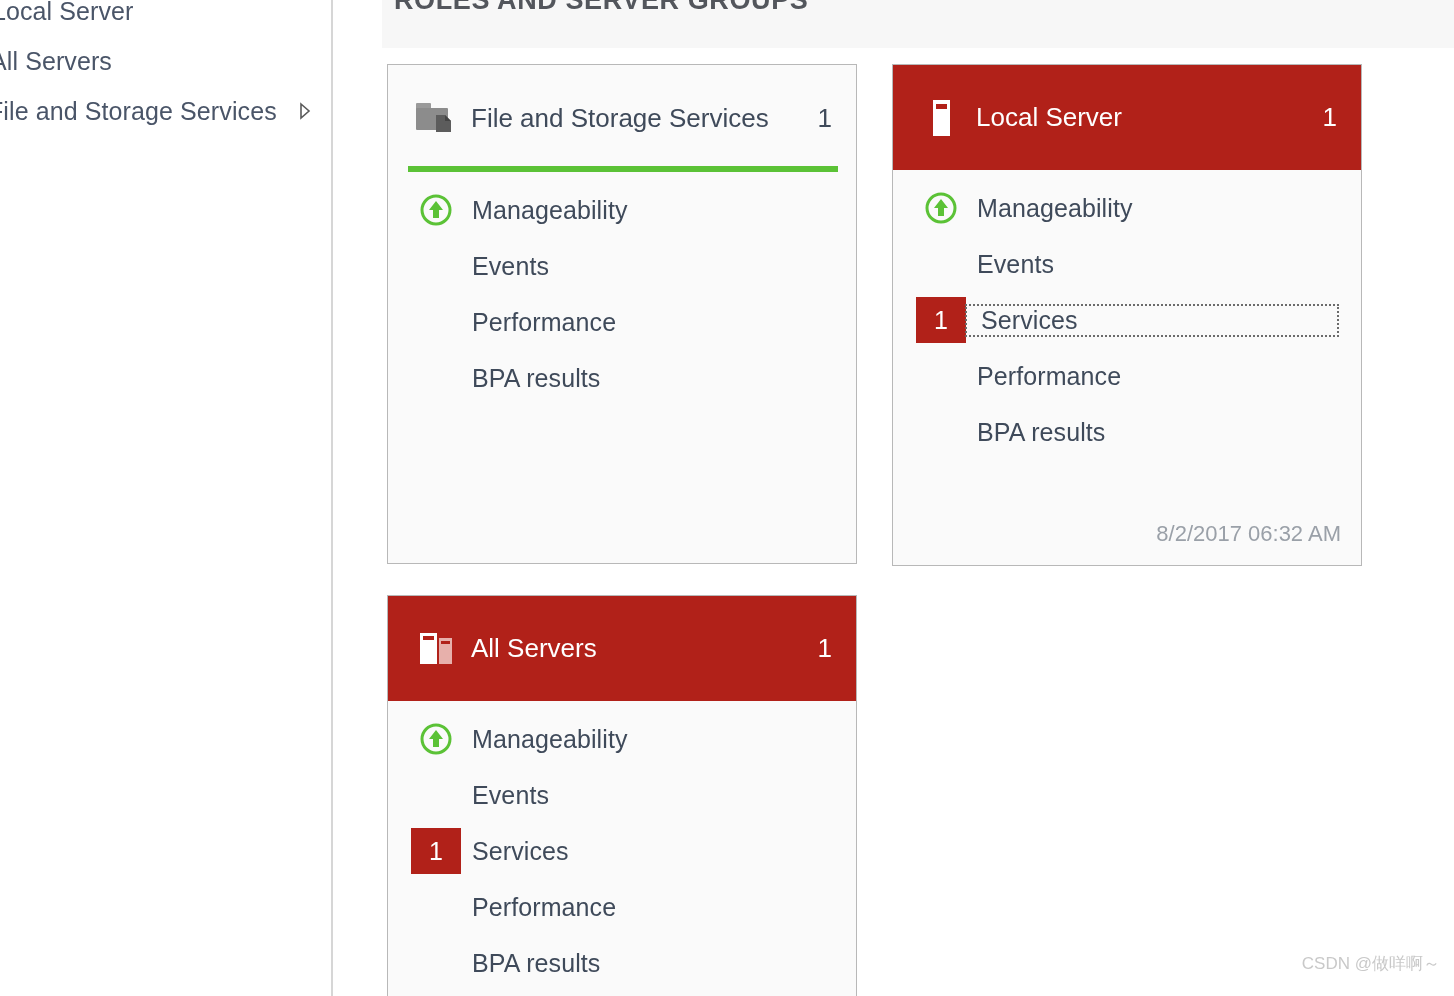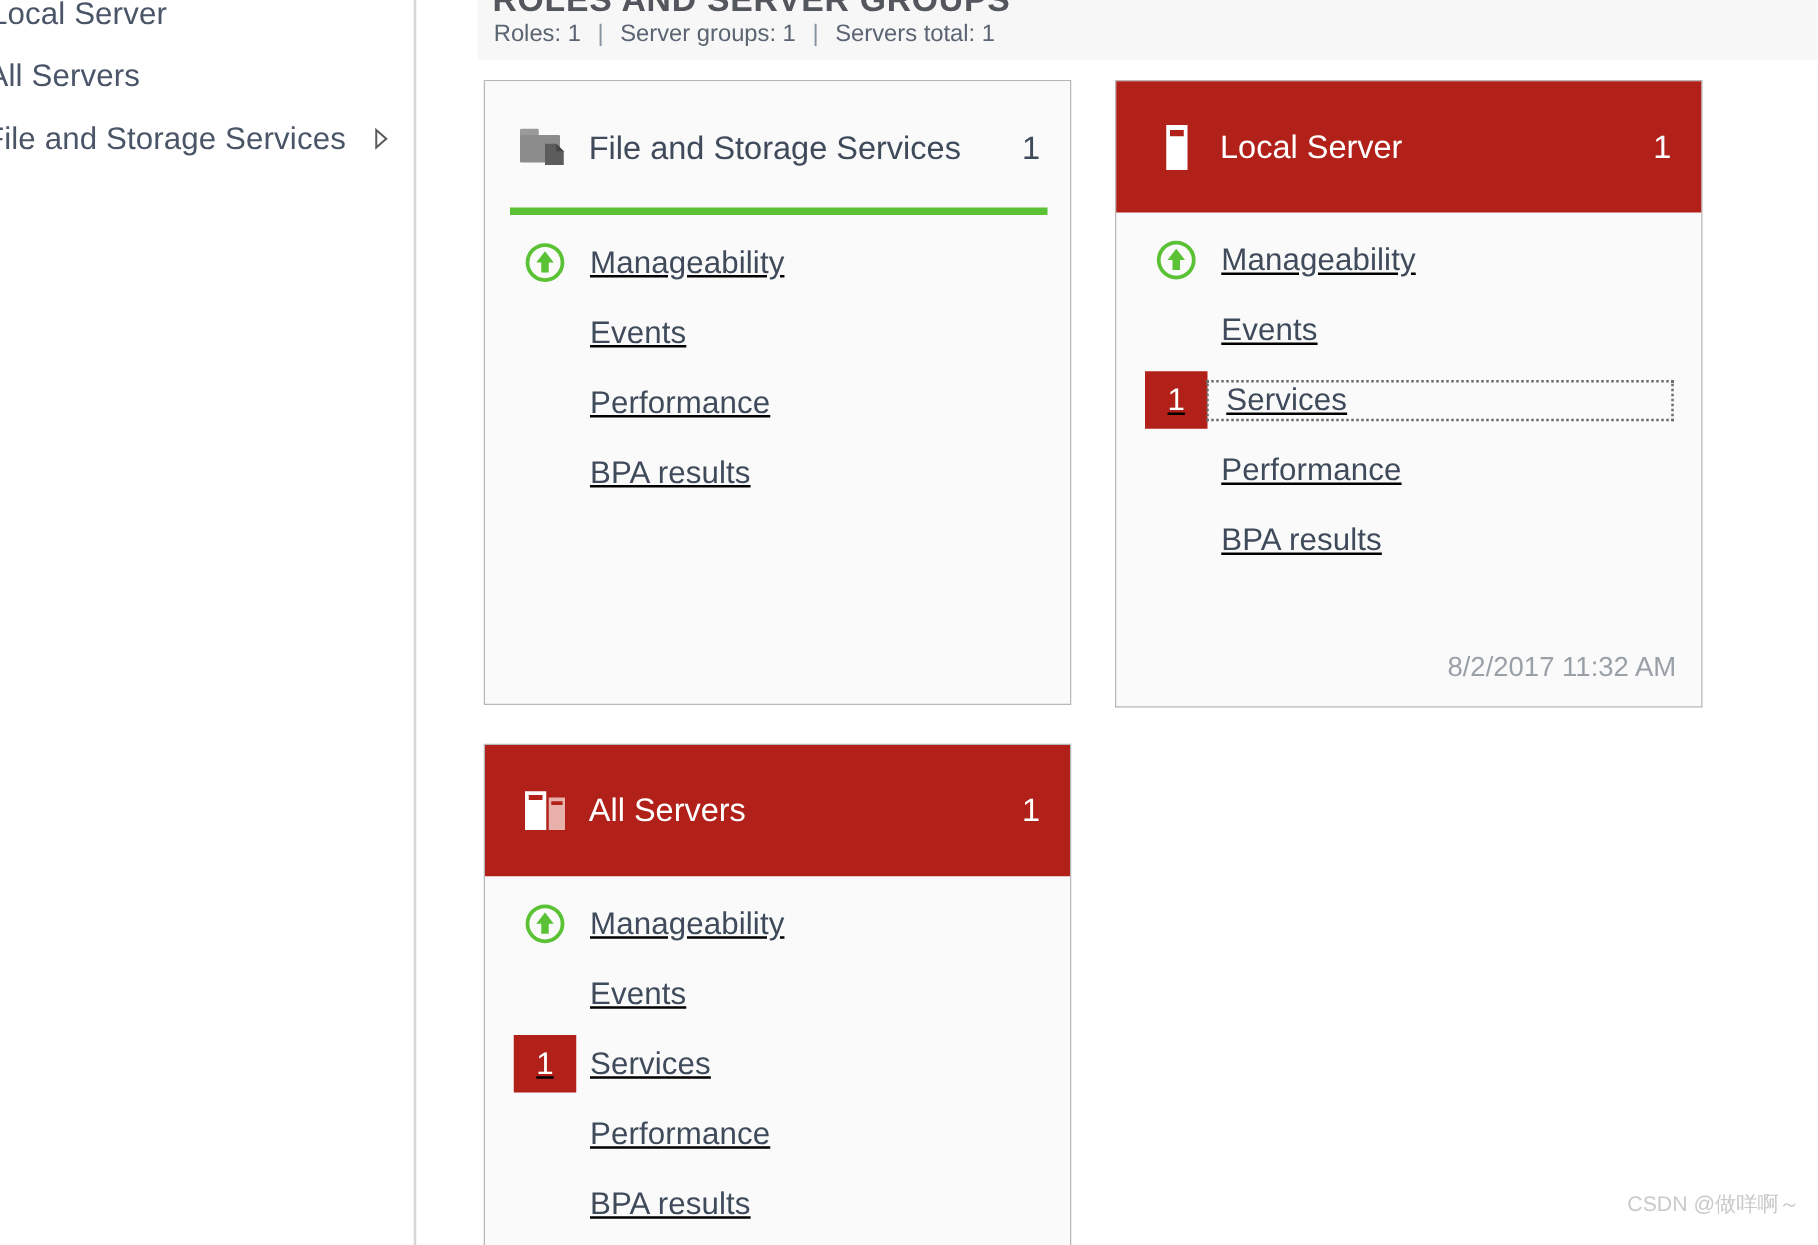--- a/index.html
+++ b/index.html
@@ -179,21 +179,20 @@
     position: relative;
     padding-top: 10px;
   }
   .tile-row {
     position: relative;
     height: 56px;
     display: flex;
     align-items: center;
     padding-left: 22px;
     box-sizing: border-box;
-    text-decoration: underline;
   }
   .row-marker {
     width: 52px;
     min-width: 52px;
     height: 44px;
     display: flex;
     align-items: center;
     justify-content: center;
   }
   .row-label {
@@ -255,27 +254,20 @@
     <svg class="nav-chevron" viewBox="0 0 16 18">
       <path d="M4 2 L12 9 L4 16 Z" fill="none" stroke="#5a5a5a" stroke-width="1.6"></path>
     </svg>
   </div>
 </div>
 
 <div id="main">
 
   <div id="group-header">
     <div id="group-title">ROLES AND SERVER GROUPS</div>
-    <div id="group-meta">
-      <span>Roles: 1</span>
-      <span class="sep">|</span>
-      <span>Server groups: 1</span>
-      <span class="sep">|</span>
-      <span>Servers total: 1</span>
-    </div>
   </div>
 
   <div class="tile" id="tile-file-storage">
     <div class="tile-header light">
       <span class="tile-icon">
         <svg viewBox="0 0 44 40" width="44" height="40">
           <rect x="2" y="4" width="15" height="7" rx="1" fill="#9a9a9a"></rect>
           <rect x="2" y="9" width="32" height="22" rx="1" fill="#8c8c8c"></rect>
           <path d="M22 16 h9 l6 6 v11 h-15 z" fill="#5c5c5c"></path>
           <path d="M31 16 v6 h6 z" fill="#444444"></path>
@@ -343,21 +335,21 @@
       </div>
       <div class="tile-row">
         <span class="row-marker"></span>
         <span class="row-label">Performance</span>
       </div>
       <div class="tile-row">
         <span class="row-marker"></span>
         <span class="row-label">BPA results</span>
       </div>
     </div>
-    <div class="tile-timestamp">8/2/2017 11:32 AM</div>
+    <div class="tile-timestamp">8/2/2017 06:32 AM</div>
   </div>
 
   <div class="tile" id="tile-all-servers">
     <div class="tile-header red">
       <span class="tile-icon">
         <svg viewBox="0 0 44 44" width="44" height="44">
           <rect x="6" y="6" width="17" height="31" fill="#ffffff"></rect>
           <rect x="9" y="9" width="11" height="4" fill="#b12119"></rect>
           <rect x="25" y="11" width="13" height="26" fill="#e7b0ab"></rect>
           <rect x="27" y="14" width="9" height="3" fill="#b12119"></rect>

